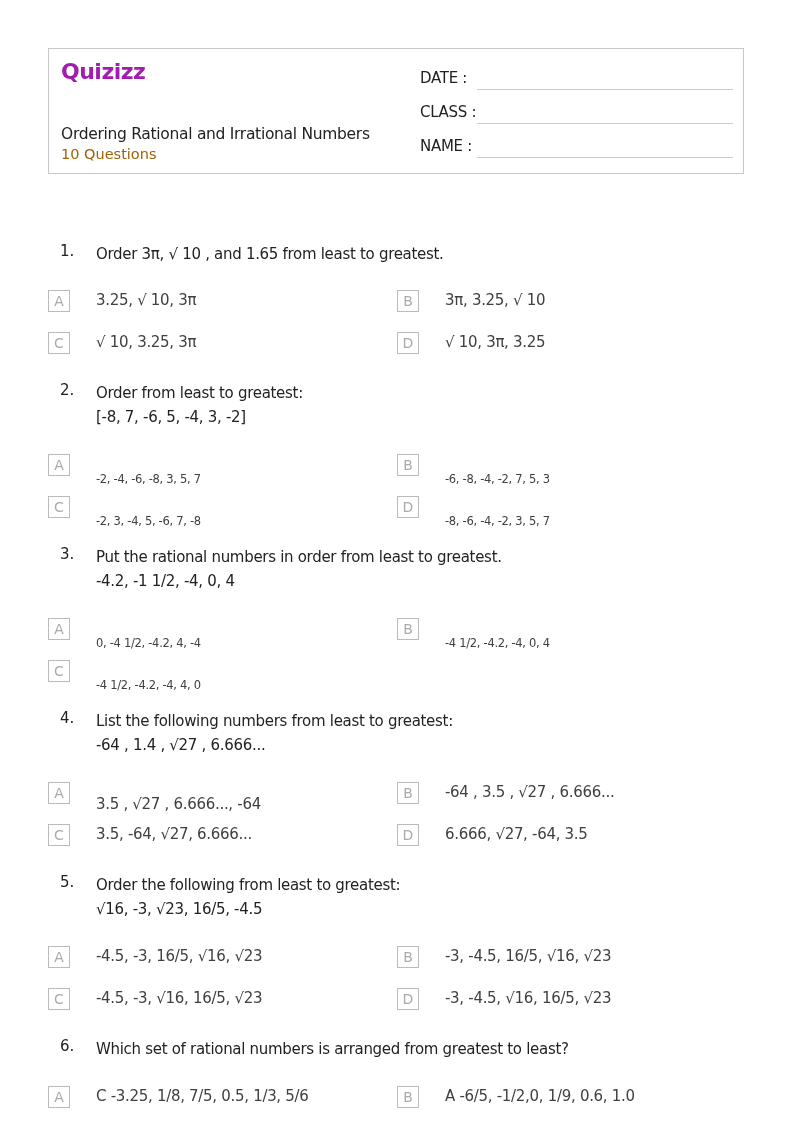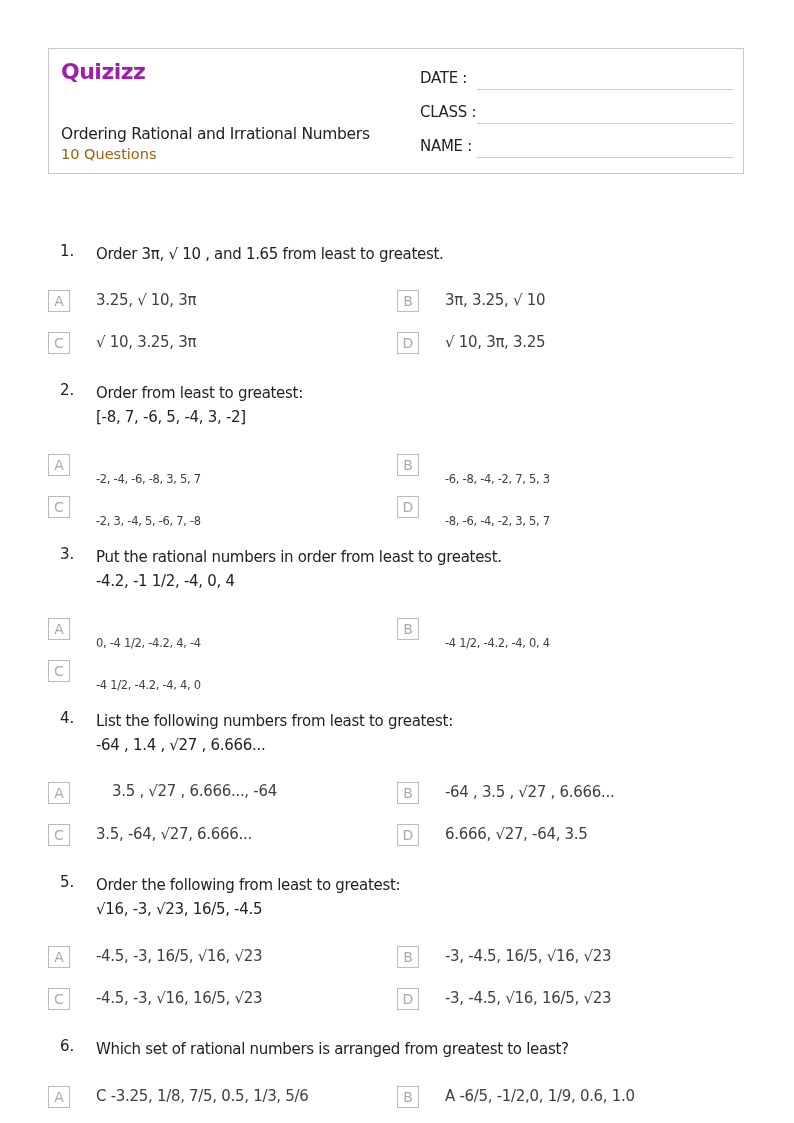--- a/index.html
+++ b/index.html
@@ -106,21 +106,21 @@
   <span class="opt-text small">-4 1/2, -4.2, -4, 4, 0</span>
 </div>
 
 <div class="q" style="top:709px;">
   <span class="q-num">4.</span>
   <span class="q-text">List the following numbers from least to greatest:
 -64 , 1.4 , √27 , 6.666...</span>
 </div>
 <div class="opt" style="left:48px;top:782px;">
   <span class="opt-box">A</span>
-  <span class="opt-text" style="top:0;margin-left:16px;">3.5 , √27 , 6.666..., -64</span>
+  <span class="opt-text" style="top:13px;">3.5 , √27 , 6.666..., -64</span>
 </div>
 <div class="opt" style="left:397px;top:782px;">
   <span class="opt-box">B</span>
   <span class="opt-text" style="top:1px;">-64 , 3.5 , √27 , 6.666...</span>
 </div>
 <div class="opt" style="left:48px;top:824px;">
   <span class="opt-box">C</span>
   <span class="opt-text" style="top:1px;">3.5, -64, √27, 6.666...</span>
 </div>
 <div class="opt" style="left:397px;top:824px;">

